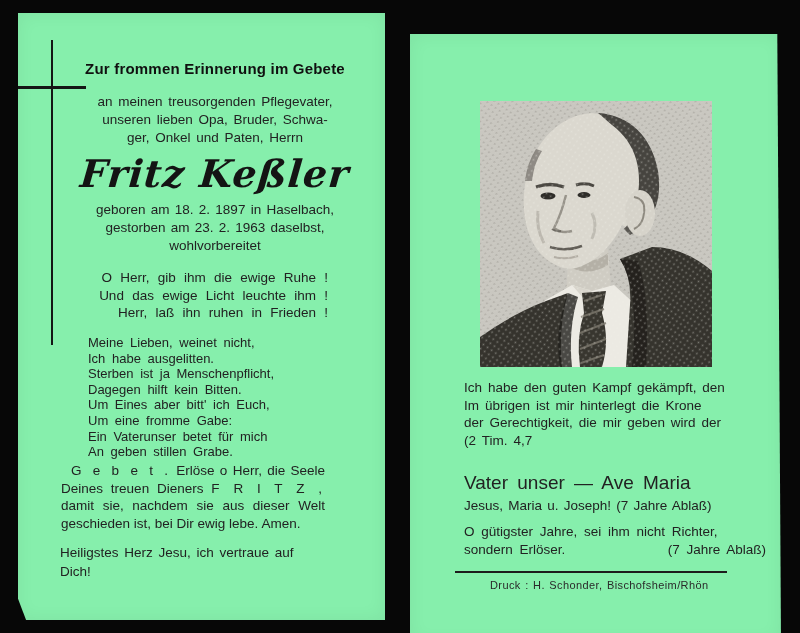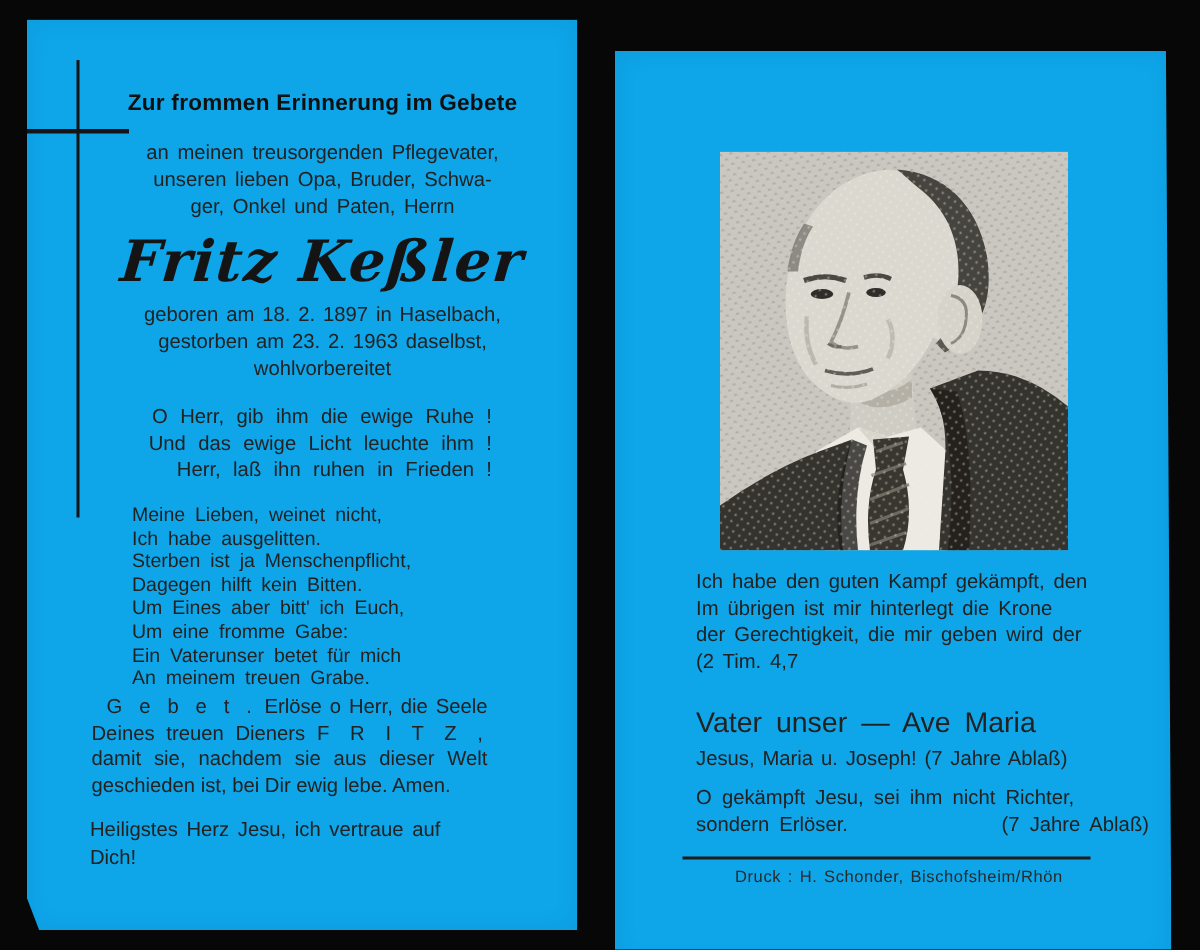--- a/index.html
+++ b/index.html
@@ -3,21 +3,21 @@
 <meta charset="utf-8">
 <style>
   html,body{margin:0;padding:0;}
   body{
     width:800px;height:633px;position:relative;overflow:hidden;
     background:#070707;
     font-family:"Liberation Sans", sans-serif;
     color:#222;
   }
   .page{
-    position:absolute;background:#0ea5e9;
+    position:absolute;background:#86efac;
     box-shadow:inset 0 0 18px rgba(0,0,0,0.06);
     text-decoration:underline;
   }
   #left-page{
     left:18px;top:13px;width:367px;height:607px;
     clip-path:polygon(0 0,100% 0,100% 100%,2.2% 100%,0 96.5%);
   }
   #right-page{
     left:410px;top:12px;width:371px;height:608px;
     clip-path:polygon(0 0,99% 0,100% 100%,0 100%);
@@ -84,21 +84,21 @@
   </div>
 
   <div class="lp-block" id="lp-poem">
     <div>Meine Lieben, weinet nicht,</div>
     <div>Ich habe ausgelitten.</div>
     <div>Sterben ist ja Menschenpflicht,</div>
     <div>Dagegen hilft kein Bitten.</div>
     <div>Um Eines aber bitt' ich Euch,</div>
     <div>Um eine fromme Gabe:</div>
     <div>Ein Vaterunser betet für mich</div>
-    <div>An meinem treuen Grabe.</div>
+    <div>An geben stillen Grabe.</div>
   </div>
 
   <div class="lp-block" id="lp-prayer"><span class="prayer-label">G e b e t .</span><span> Erlöse o Herr, die Seele Deines treuen Dieners </span><span class="spaced-name">F R I T Z ,</span><span> damit sie, nachdem sie aus dieser Welt geschieden ist, bei Dir ewig lebe. </span><span>Amen.</span></div>
 
   <div class="lp-block" id="lp-closing">
     <div>Heiligstes Herz Jesu, ich vertraue auf</div>
     <div>Dich!</div>
   </div>
 </div>
 
@@ -173,21 +173,21 @@
     <div class="split-line">
       <span>(2 Tim. 4,7</span>
     </div>
   </div>
 
   <div class="rp-block" id="rp-vater">Vater unser  —  Ave Maria</div>
 
   <div class="rp-block" id="rp-jesus">Jesus, Maria u. Joseph! (7 Jahre Ablaß)</div>
 
   <div class="rp-block" id="rp-guetigster">
-    <div>O gekämpft Jesu, sei ihm nicht Richter,</div>
+    <div>O gütigster Jahre, sei ihm nicht Richter,</div>
     <div class="split-line">
       <span>sondern Erlöser.</span>
       <span>(7 Jahre Ablaß)</span>
     </div>
   </div>
 
   <div id="rp-rule"></div>
 
   <div id="rp-imprint">Druck :  H. Schonder, Bischofsheim/Rhön</div>
 </div>

